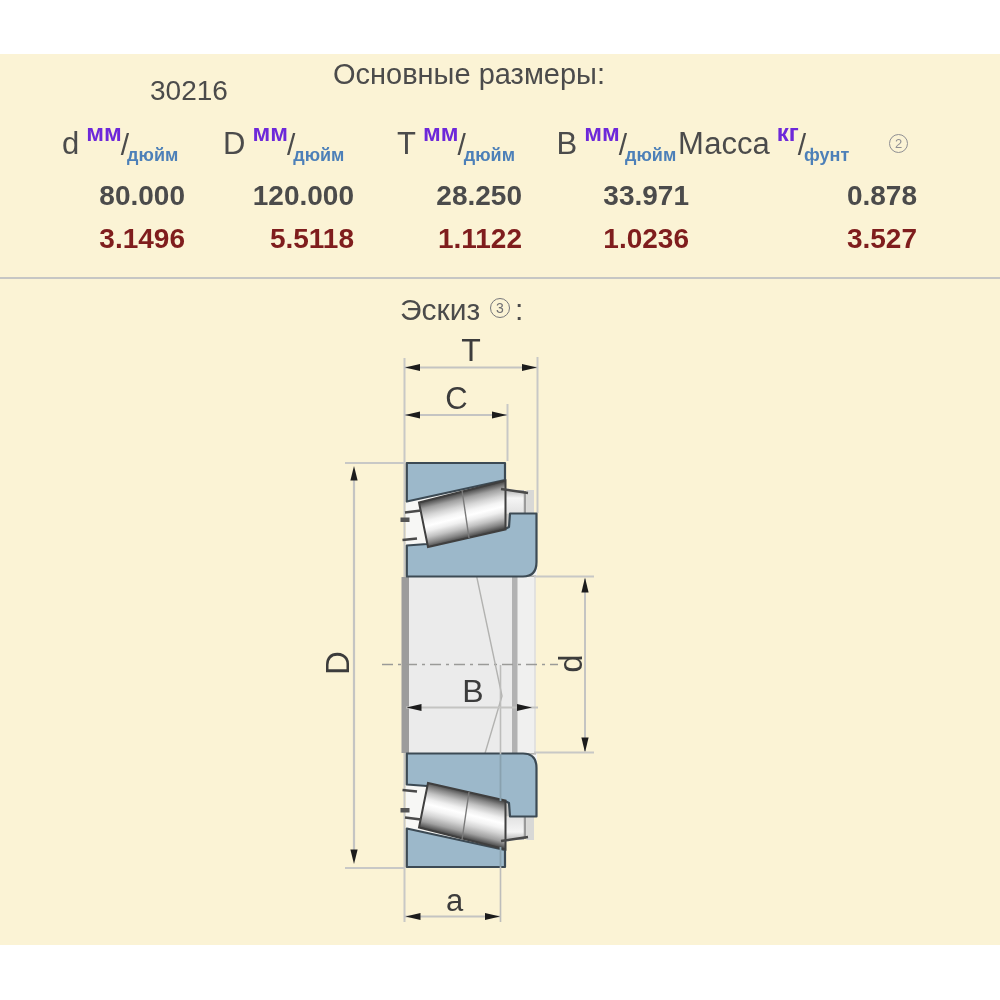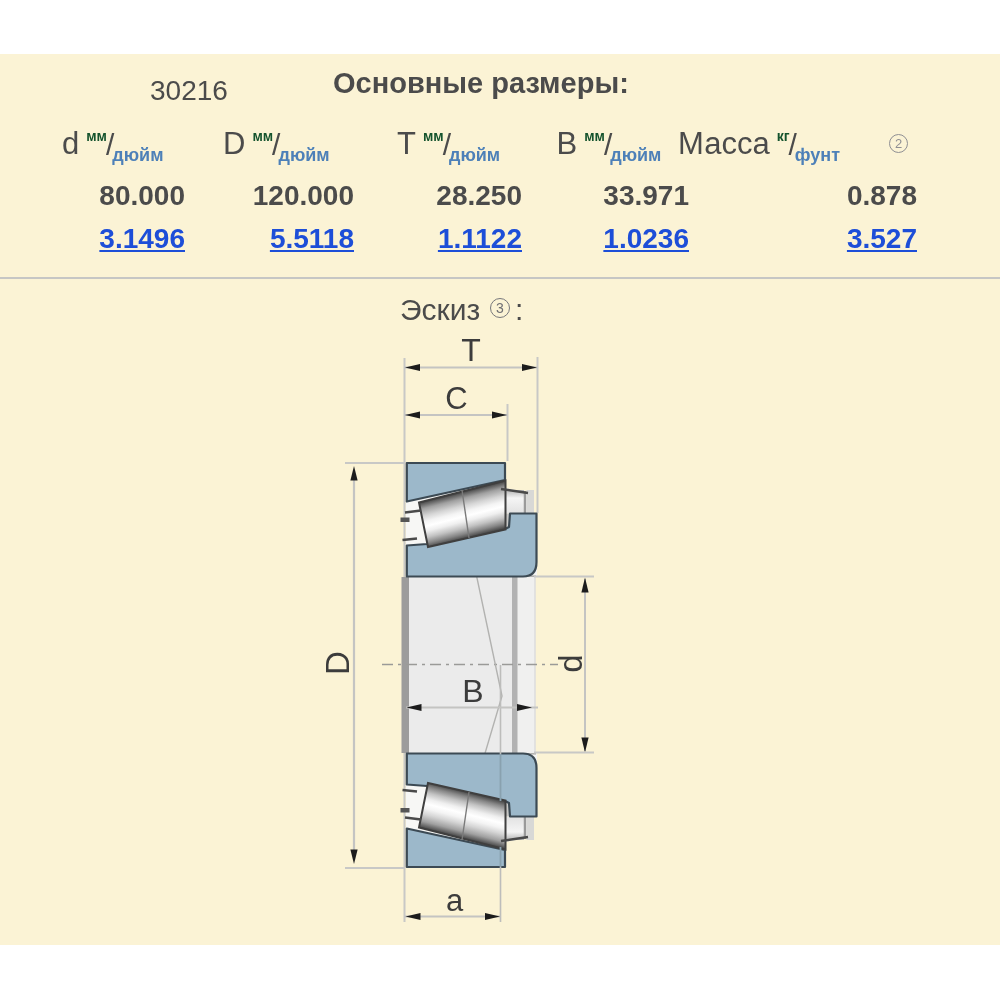--- a/index.html
+++ b/index.html
@@ -1,34 +1,34 @@
 <!DOCTYPE html>
 <html><head>
 <meta charset="utf-8">
 <style>
   html,body{margin:0;padding:0;background:#ffffff;width:1000px;height:1000px;overflow:hidden;}
   body{font-family:"Liberation Sans", sans-serif;position:relative;}
   .abs{position:absolute;line-height:1;}
   .dark{color:#4b4b4b;}
-  .blue{color:#1d4ed8;text-decoration:underline;}
+  .blue{color:#7f1d1d;}
   .num{font-size:28px;font-weight:bold;text-align:right;width:120px;}
   .hdr{font-size:31px;color:#4b4b4b;white-space:nowrap;}
-  .hdr .sup{font-size:14px;position:relative;top:-13px;margin-left:7px;color:#14532d;font-weight:bold;}
+  .hdr .sup{font-size:24px;position:relative;top:-13px;margin-left:7px;color:#6d28d9;font-weight:bold;}
   .hdr .sl{font-size:30px;position:relative;top:1px;margin-left:-1px;color:#4b4b4b;}
   .hdr .sub{font-size:18px;position:relative;top:7px;margin-left:-2px;color:#4d80b8;font-weight:bold;}
 
 </style>
 </head>
 <body>
 
 <div class="abs" style="left:0;top:54px;width:1000px;height:891px;background:#fbf3d5;"></div>
 
 <div class="abs dark" style="left:150px;top:77px;font-size:28px;font-weight:normal;">30216</div>
 
-<div class="abs dark" style="left:333px;top:69px;font-size:29px;font-weight:bold;">Основные размеры:</div>
+<div class="abs dark" style="left:333px;top:60px;font-size:29px;">Основные размеры:</div>
 
 <div class="abs hdr" style="left:62px;top:128px;">d<span class="sup">мм</span><span class="sl">/</span><span class="sub">дюйм</span></div>
 
 <div class="abs hdr" style="left:223px;top:128px;">D<span class="sup">мм</span><span class="sl">/</span><span class="sub">дюйм</span></div>
 
 <div class="abs hdr" style="left:397px;top:128px;">T<span class="sup">мм</span><span class="sl">/</span><span class="sub">дюйм</span></div>
 
 <div class="abs hdr" style="left:556.5px;top:128px;">B<span class="sup">мм</span><span class="sl">/</span><span class="sub">дюйм</span></div>
 
 <div class="abs hdr" style="left:678px;top:128px;">Масса<span class="sup">кг</span><span class="sl">/</span><span class="sub">фунт</span></div>

